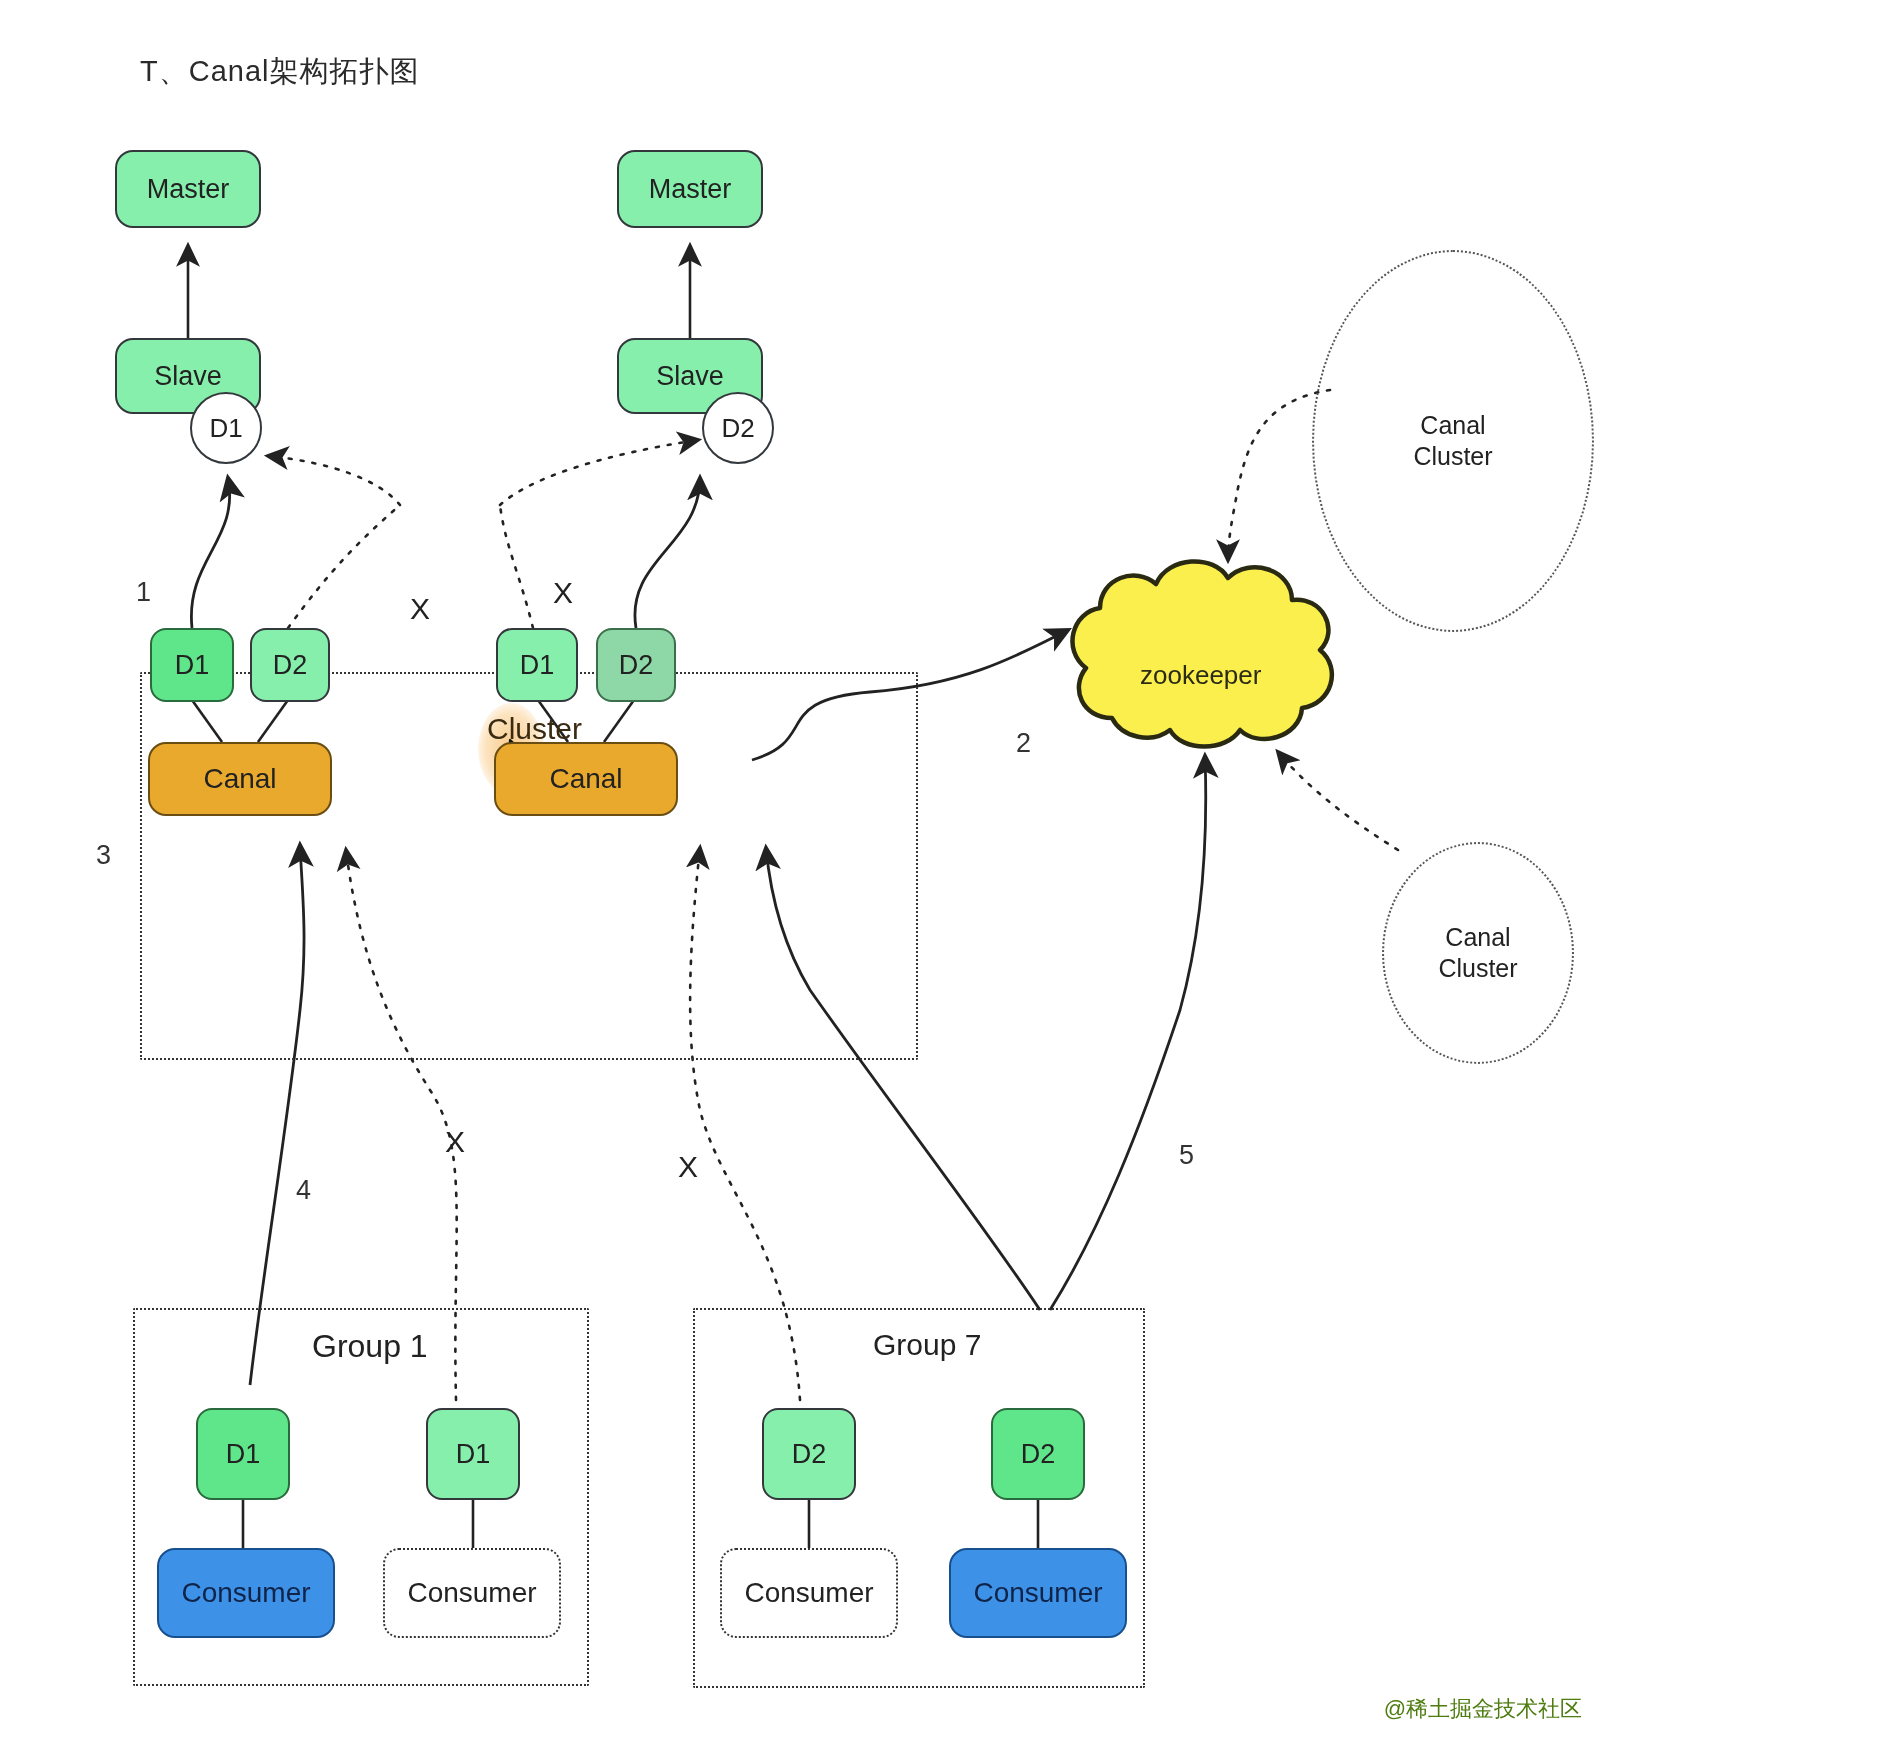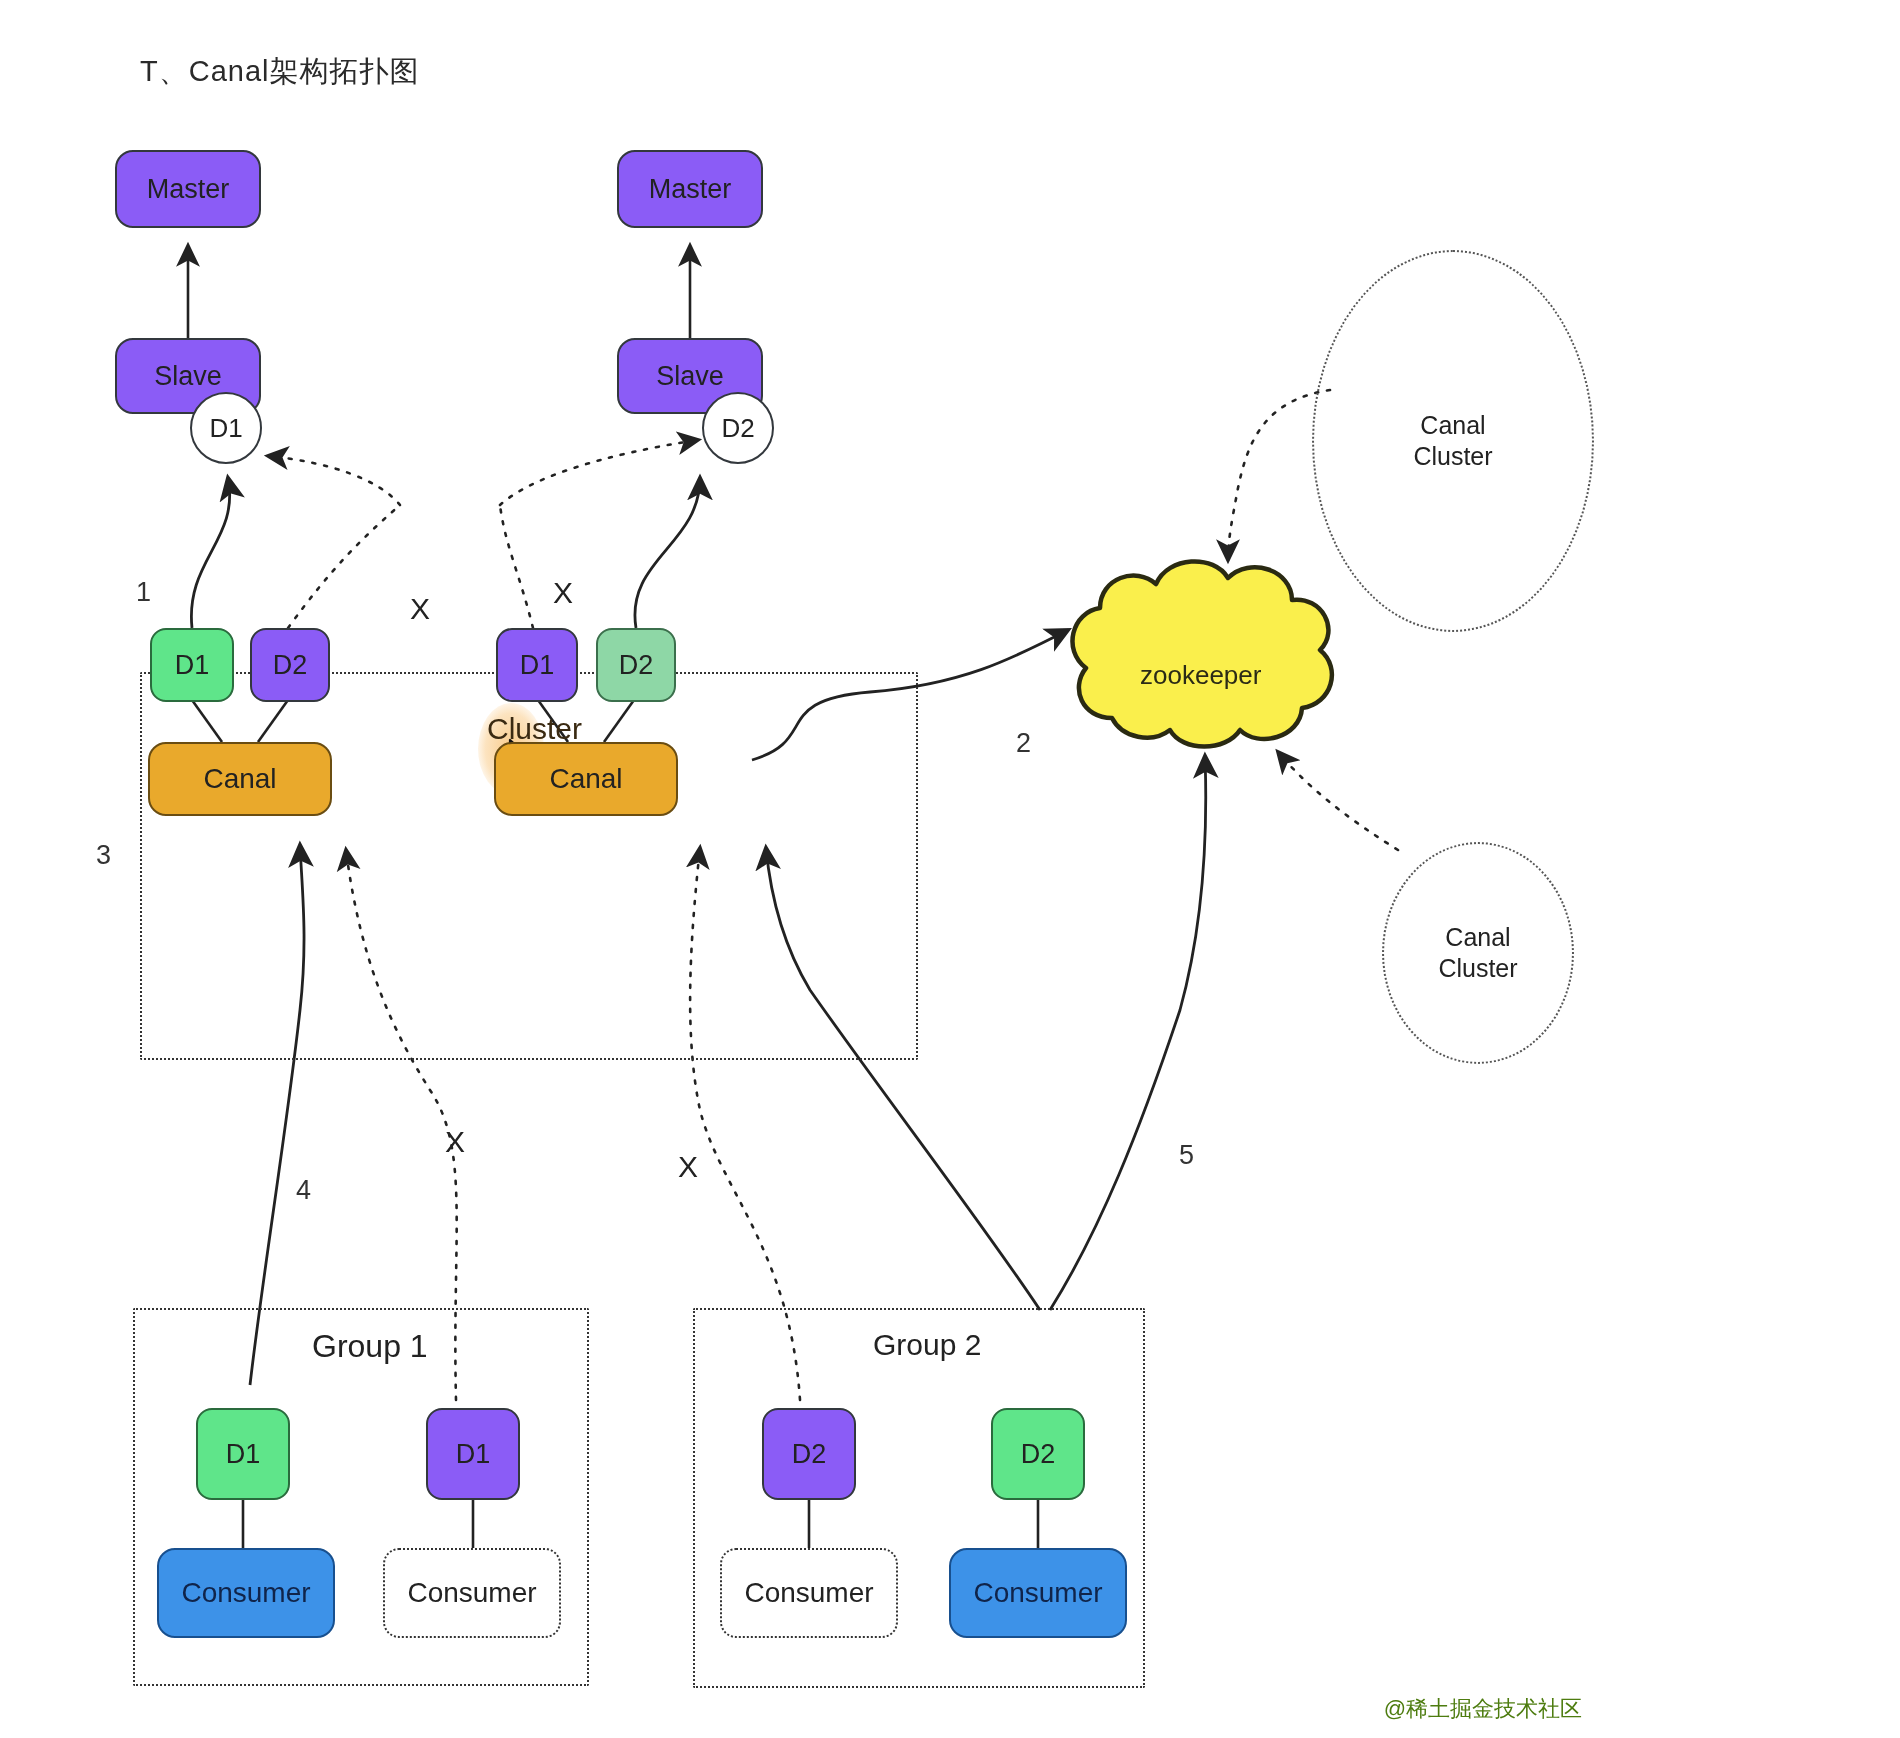--- a/index.html
+++ b/index.html
@@ -2,21 +2,21 @@
 <html><head>
 <meta charset="utf-8">
 <style>
   html,body{margin:0;padding:0;background:#ffffff;}
   body{width:1900px;height:1738px;position:relative;overflow:hidden;
        font-family:"Liberation Sans","DejaVu Sans",sans-serif;color:#1a1a1a;}
   #canvas{position:absolute;left:0;top:0;width:1604px;height:1738px;}
   svg.layer{position:absolute;left:0;top:0;width:1900px;height:1738px;pointer-events:none;}
   .title{position:absolute;left:140px;top:52px;font-size:29px;letter-spacing:1px;color:#2a2a2a;}
   .node{position:absolute;box-sizing:border-box;display:flex;align-items:center;justify-content:center;
-        border:2.5px solid #33383d;background:#8b5cf6;border-radius:16px;font-size:27px;color:#222;}
+        border:2.5px solid #33383d;background:#86efac;border-radius:16px;font-size:27px;color:#222;}
   .node.round-lg{border-radius:18px;}
   .circ{position:absolute;box-sizing:border-box;display:flex;align-items:center;justify-content:center;
         border:2.5px solid #33383d;background:#ffffff;border-radius:50%;font-size:26px;color:#222;}
   .dash-box{position:absolute;box-sizing:border-box;border:2.5px dotted #333;border-radius:2px;background:transparent;}
   .dash-node{position:absolute;box-sizing:border-box;display:flex;align-items:center;justify-content:center;
              border:2.5px dotted #333;border-radius:16px;background:transparent;font-size:27px;color:#222;}
   .ellipse{position:absolute;box-sizing:border-box;border:2.5px dotted #555;border-radius:50%;
            display:flex;align-items:center;justify-content:center;text-align:center;font-size:25px;line-height:1.25;color:#222;}
   .lbl{position:absolute;font-size:26px;color:#222;}
   .lbl-x{position:absolute;font-size:30px;color:#222;}
@@ -171,21 +171,21 @@
   </div>
 
   <svg class="layer" viewBox="0 0 1900 1738">
     <path d="M243,1500 L243,1548" stroke="#222" stroke-width="2.6" fill="none"></path>
     <path d="M473,1500 L473,1548" stroke="#222" stroke-width="2.6" fill="none"></path>
     <path d="M809,1500 L809,1548" stroke="#222" stroke-width="2.6" fill="none"></path>
     <path d="M1038,1500 L1038,1548" stroke="#222" stroke-width="2.6" fill="none"></path>
   </svg>
 
   <div class="dash-box" style="left:693px;top:1308px;width:452px;height:380px;"></div>
-  <div class="lbl" style="left:873px;top:1328px;font-size:30px;">Group 2</div>
+  <div class="lbl" style="left:873px;top:1328px;font-size:30px;">Group 7</div>
 
   <div class="node" style="left:762px;top:1408px;width:94px;height:92px;">
     <span>D2</span>
   </div>
   <div class="dash-node" style="left:720px;top:1548px;width:178px;height:90px;font-size:28px;">
     <span>Consumer</span>
   </div>
 
   <div class="node" style="left:991px;top:1408px;width:94px;height:92px;background:#5FE58A;border-color:#2a6b3d;">
     <span>D2</span>

